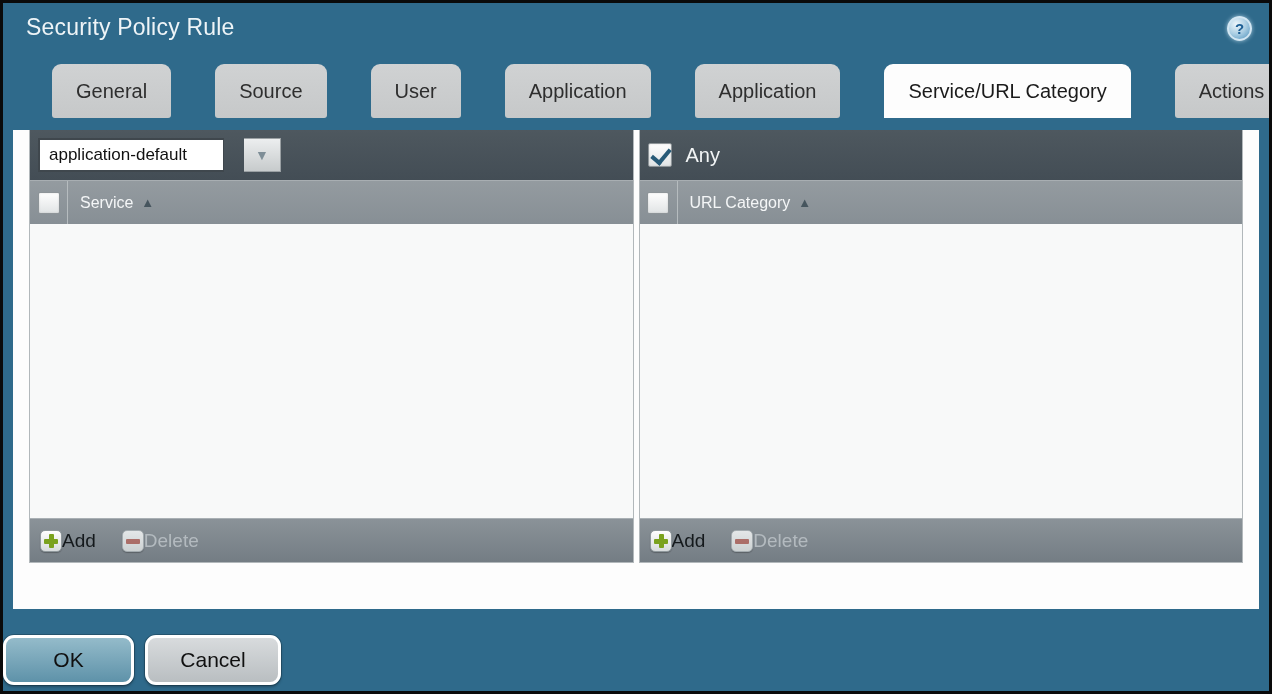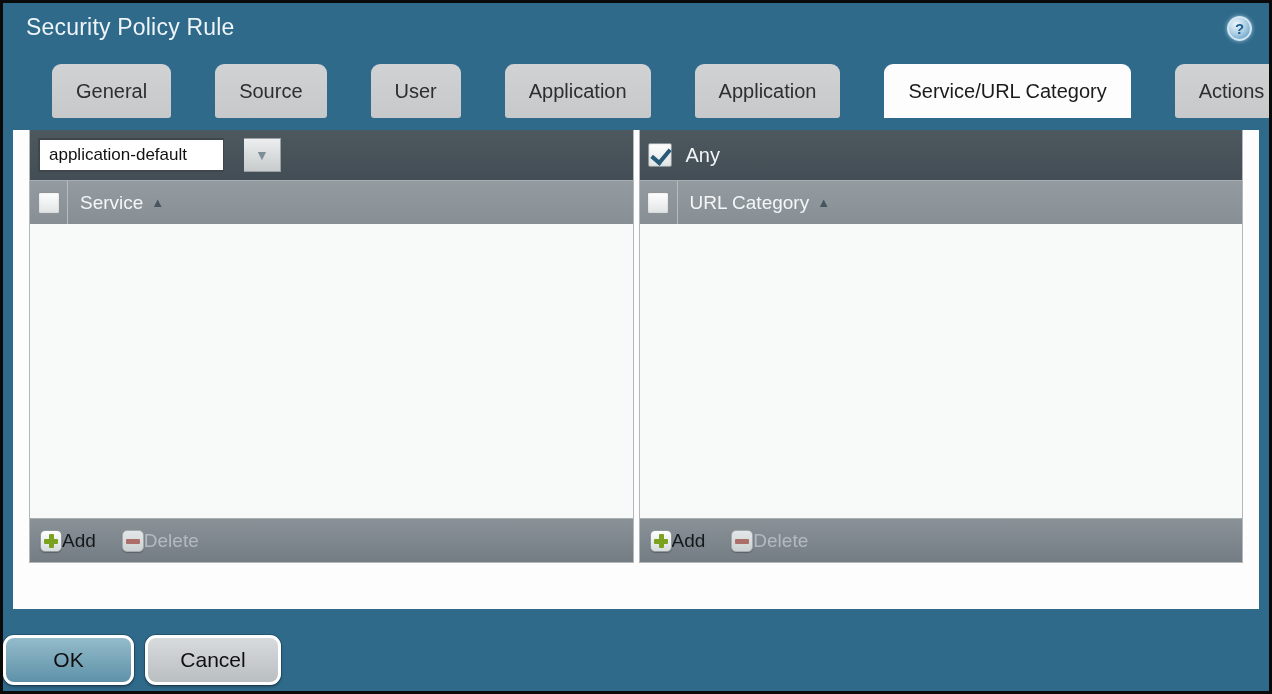--- a/index.html
+++ b/index.html
@@ -103,21 +103,21 @@
     background:linear-gradient(#949b a0,#878f95);
     background:linear-gradient(#949ba0,#878f95);
     border-top:1px solid #a8aeb2;
     display:flex; align-items:center;
   }
   .panel-header .cb-cell {
     width:38px; display:flex; justify-content:center; align-items:center;
     align-self:stretch; border-right:1px solid #b6bcbf;
   }
   .panel-header .cb-cell .cb { width:22px; height:22px; }
-  .col-label { color:#f4f6f7; font-size:19px; margin-left:12px; cursor:pointer; }
+  .col-label { color:#f4f6f7; font-size:16px; margin-left:12px; cursor:pointer; }
   .sort-arrow { color:#46555e; font-size:13px; margin-left:8px; }
 
   .panel-body { flex:1 1 auto; background:#f8f9f9; }
 
   .panel-footer {
     height:44px; flex:0 0 44px;
     background:linear-gradient(#8a9298,#747d84);
     border-top:1px solid #a9b0b4;
     display:flex; align-items:center; padding:0 10px; gap:26px;
   }

